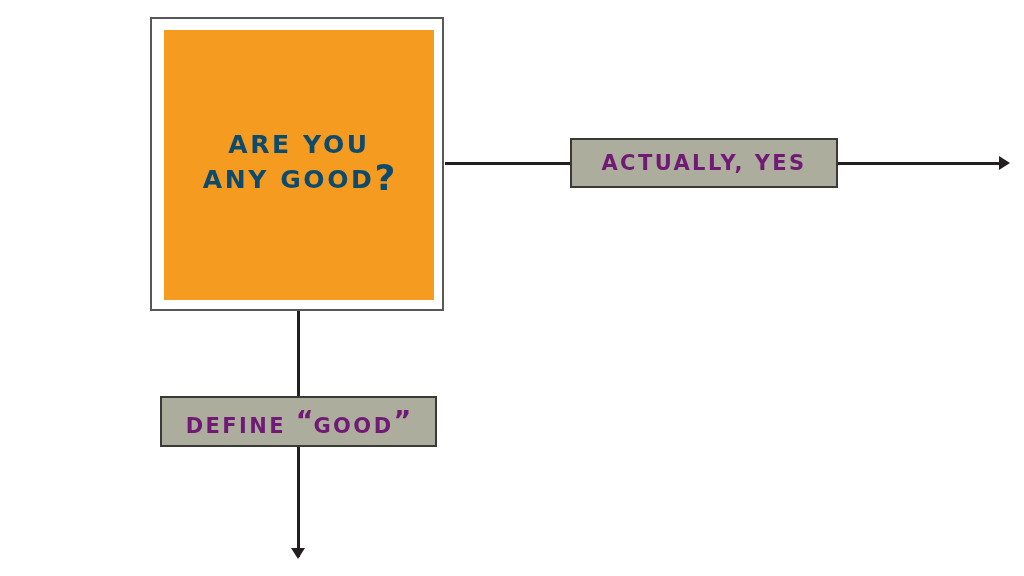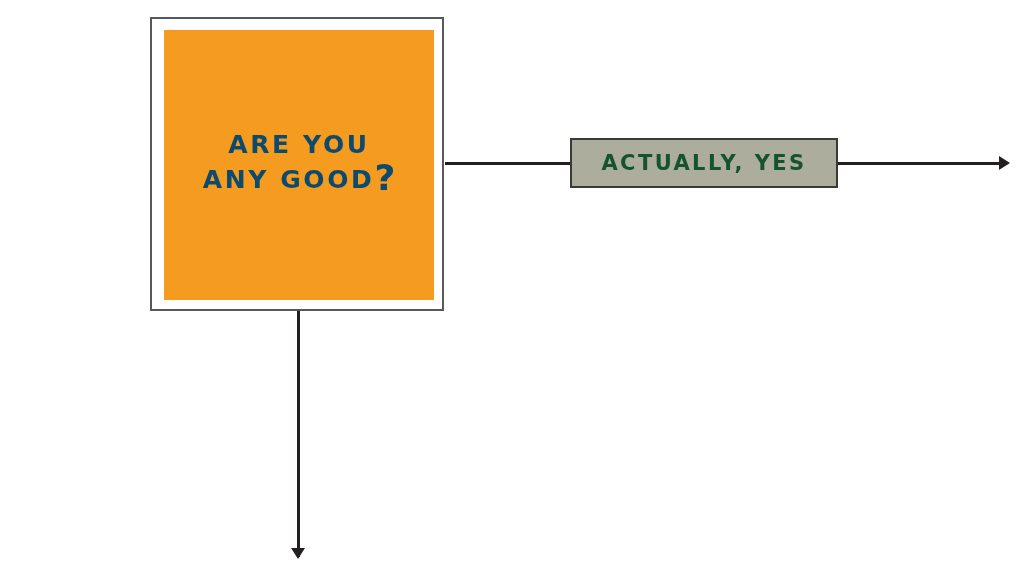--- a/index.html
+++ b/index.html
@@ -90,21 +90,21 @@
 
   
   .answer-box {
     position: absolute;
     background: #adad9e;
     border: 2px solid #3a3a34;
     box-sizing: border-box;
     display: flex;
     align-items: center;
     justify-content: center;
-    color: #14532d;
+    color: #701a75;
     font-weight: 700;
     font-size: 21px;
     letter-spacing: 2.4px;
   }
   #box-actually-yes {
     left: 570px;
     top: 138px;
     width: 268px;
     height: 50px;
   }
@@ -140,14 +140,17 @@
   <div id="question-card">
     <div id="question-fill">
       <div id="question-text"><span>ARE YOU</span><br><span>ANY GOOD</span><span class="qmark">?</span></div>
     </div>
   </div>
 
   <div class="answer-box" id="box-actually-yes">
     <span>ACTUALLY, YES</span>
   </div>
 
+  <div class="answer-box" id="box-define-good">
+    <span class="quoted"><span>DEFINE </span><span class="dq">“</span><span>GOOD</span><span class="dq">”</span></span>
+  </div>
 
 </div>
 
 </body></html>

